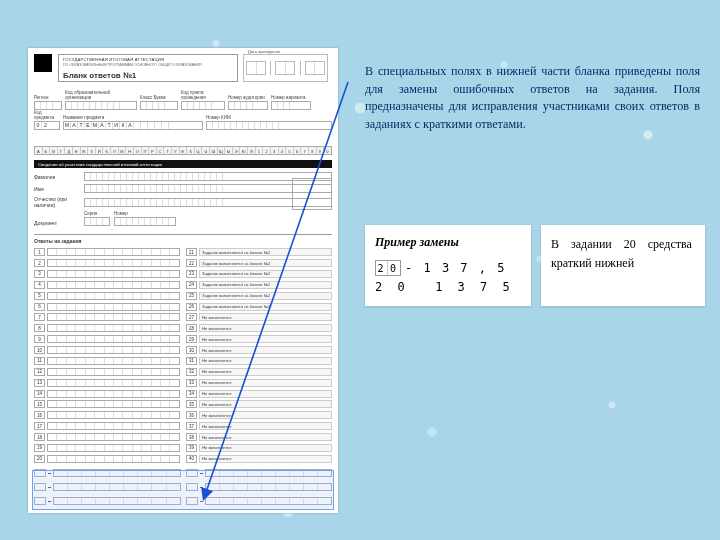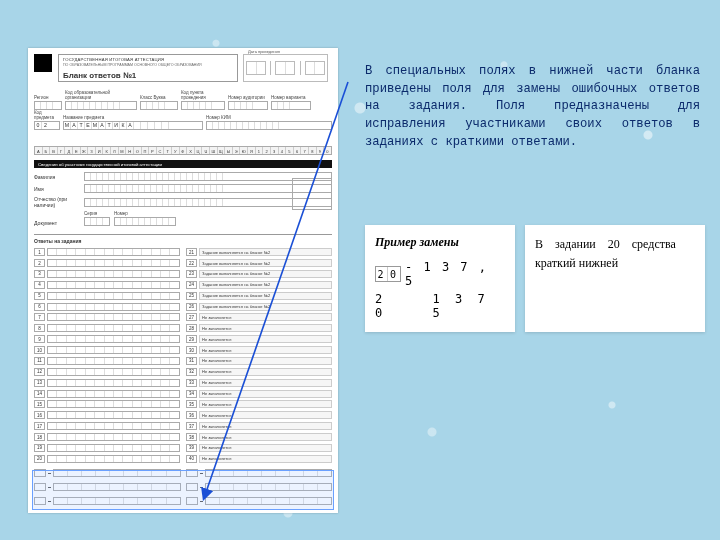--- a/index.html
+++ b/index.html
@@ -105,24 +105,24 @@
   .repl .boxes { flex:1; height:8px; border:1px solid #aaa; display:flex; }
   .repl .boxes span{flex:1; border-right:1px solid #ddd;} .repl .boxes span:last-child{border:none;}
   .hl { position:absolute; left:4px; right:4px; bottom:3px; height:40px;
     border:1px solid #6aa0ff; background:rgba(150,190,255,.18); pointer-events:none; }
 
   
   .arrow { position:absolute; left:200px; top:80px; width:150px; height:430px; pointer-events:none; }
 
   
   .txt1 { position:absolute; left:365px; top:63px; width:335px;
-    color:#0b2a6b; font-size:12.2px; line-height:1.45; text-align:justify; font-family: Liberation Mono, monospace; }
+    color:#0b2a6b; font-size:12.2px; line-height:1.45; text-align:justify; font-family: Liberation Serif, serif; }
   .example { position:absolute; left:365px; top:225px; width:340px;
     display:flex; gap:10px; align-items:stretch; font-family:"Times New Roman", serif; }
-  .ex-left { width:150px; background:#fff; box-shadow:0 1px 3px rgba(0,0,0,.15); padding:10px 10px 8px; }
+  .ex-left { width:166px; background:#fff; box-shadow:0 1px 3px rgba(0,0,0,.15); padding:10px 10px 8px; }
   .ex-left .t { font-style:italic; font-weight:bold; font-size:12px; margin-bottom:10px; }
   .ex-left .ln { display:flex; align-items:center; gap:4px; font-size:12px; letter-spacing:2px; margin:4px 0; font-family: monospace; }
   .ex-left .sq { display:inline-flex; border:1px solid #999; }
   .ex-left .sq span{ width:12px; height:14px; border-right:1px solid #ccc; display:flex;align-items:center;justify-content:center;font-size:10px;}
   .ex-left .sq span:last-child{border:none;}
   .ex-right { flex:1; background:#fff; box-shadow:0 1px 3px rgba(0,0,0,.15);
     padding:10px; font-size:12px; line-height:1.6; }
   .forbidden { position:absolute; left:365px; top:330px; width:335px;
     font-family:"Times New Roman", serif; font-size:12.3px; line-height:1.45; text-align:justify; color:#111; }
   .forbidden .hd { color:#d11; text-decoration:underline; }

